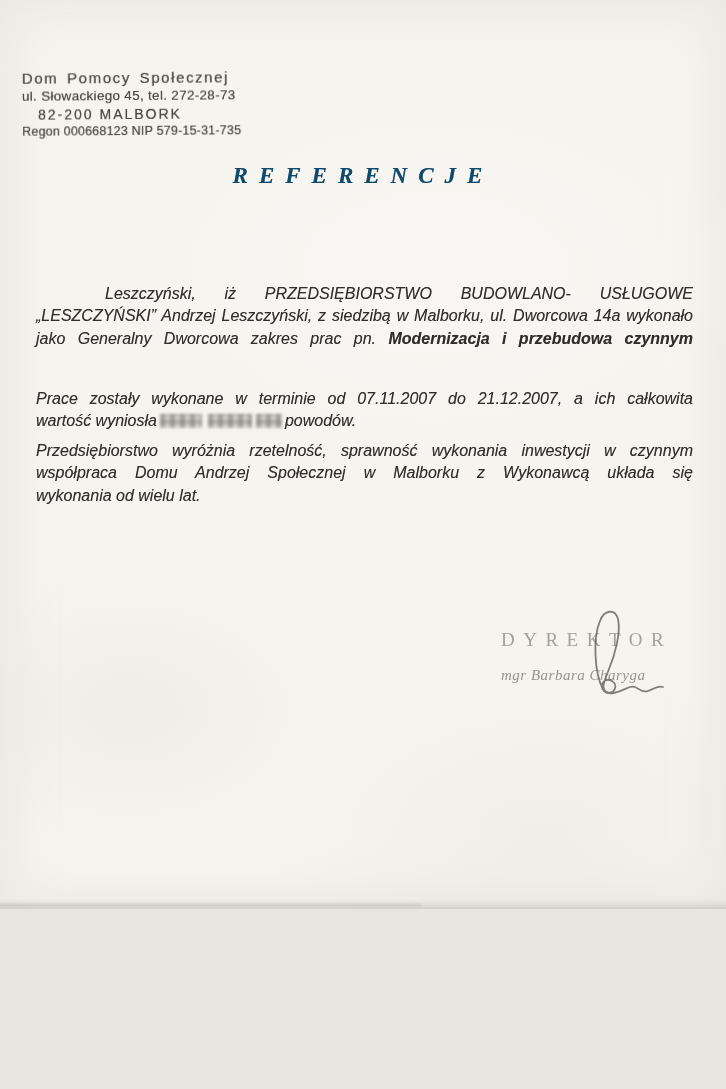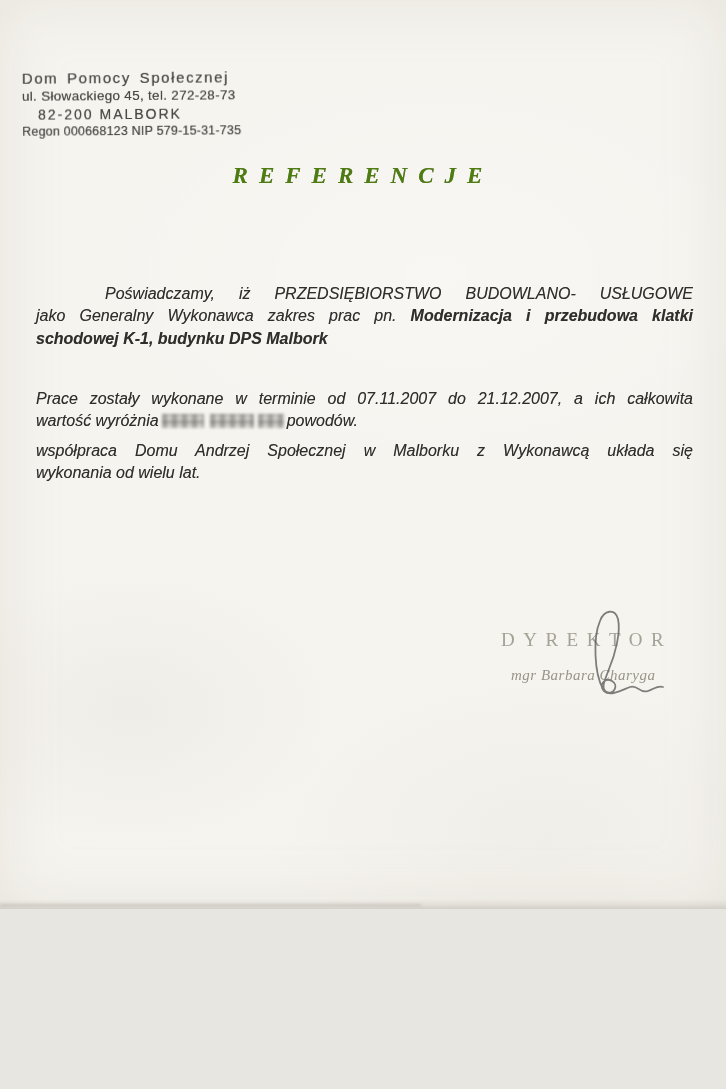--- a/index.html
+++ b/index.html
@@ -50,21 +50,21 @@
     left: 0;
     top: 163px;
     width: 100%;
     margin: 0;
     text-align: center;
     font-family: "Liberation Serif", serif;
     font-style: italic;
     font-weight: bold;
     font-size: 23px;
     letter-spacing: 11px;
-    color: #4d7c0f;
+    color: #0c4a6e;
     text-shadow: 0 0 0.5px rgba(46,45,43,0.5);
   }
 
   
   .bodytext {
     position: absolute;
     left: 36px;
     width: 657px;
     font-style: italic;
     font-size: 16px;
@@ -110,21 +110,21 @@
     left: 6px;
     top: 24px;
     font-family: "Liberation Serif", serif;
     font-size: 19px;
     letter-spacing: 8.5px;
     color: #a6a197;
     filter: blur(0.4px);
   }
   .sig-name {
     position: absolute;
-    left: 16px;
+    left: 6px;
     top: 62px;
     font-family: "Liberation Serif", serif;
     font-style: italic;
     font-size: 15px;
     letter-spacing: 0.5px;
     color: #999488;
     filter: blur(0.5px);
     white-space: nowrap;
   }
   .sig-svg {
@@ -165,31 +165,32 @@
   <div class="stamp">
     <div class="s1">Dom Pomocy Społecznej</div>
     <div class="s2">ul. Słowackiego 45, tel. 272-28-73</div>
     <div class="s3">82-200 MALBORK</div>
     <div class="s4">Regon 000668123  NIP 579-15-31-735</div>
   </div>
 
   <h1 class="title">REFERENCJE</h1>
 
   <div class="bodytext" id="para1">
-    <div class="line jl indent"><span>Poświadczamy, iż PRZEDSIĘBIORSTWO BUDOWLANO- USŁUGOWE</span></div>
-    <div class="line jl"><span>jako Generalny Wykonawca zakres prac pn.</span> <span class="b">Modernizacja i przebudowa klatki</span></div>
-    <div class="line"><span class="b">schodowej K-1, budynku DPS Malbork</span></div>
+    <div class="line jl indent"><span>Leszczyński, iż PRZEDSIĘBIORSTWO BUDOWLANO- USŁUGOWE</span></div>
+    <div class="line jl"><span>„LESZCZYŃSKI” Andrzej Leszczyński, z siedzibą w Malborku, ul. Dworcowa 14a wykonało</span></div>
+    <div class="line jl"><span>jako Generalny Dworcowa zakres prac pn.</span> <span class="b">Modernizacja i przebudowa czynnym</span></div>
   </div>
 
   <div class="bodytext" id="para2">
     <div class="line jl"><span>Prace zostały wykonane w terminie od 07.11.2007 do 21.12.2007, a ich całkowita</span></div>
-    <div class="line"><span>wartość wyróżnia</span><span class="redacted r1"></span><span class="redacted r2"></span><span class="redacted r3"></span><span>powodów.</span></div>
+    <div class="line"><span>wartość wyniosła</span><span class="redacted r1"></span><span class="redacted r2"></span><span class="redacted r3"></span><span>powodów.</span></div>
   </div>
 
   <div class="bodytext" id="para3">
+    <div class="line jl"><span>Przedsiębiorstwo wyróżnia rzetelność, sprawność wykonania inwestycji w czynnym</span></div>
     <div class="line jl"><span>współpraca Domu Andrzej Społecznej w Malborku z Wykonawcą układa się</span></div>
     <div class="line"><span>wykonania od wielu lat.</span></div>
   </div>
 
   <div class="sig">
     <div class="sig-role">DYREKTOR</div>
     <div class="sig-name">mgr Barbara Charyga</div>
     <svg class="sig-svg" width="135" height="100" viewBox="0 0 135 100">
       <path d="M 66 82
                C 57 66, 56 30, 63 14

